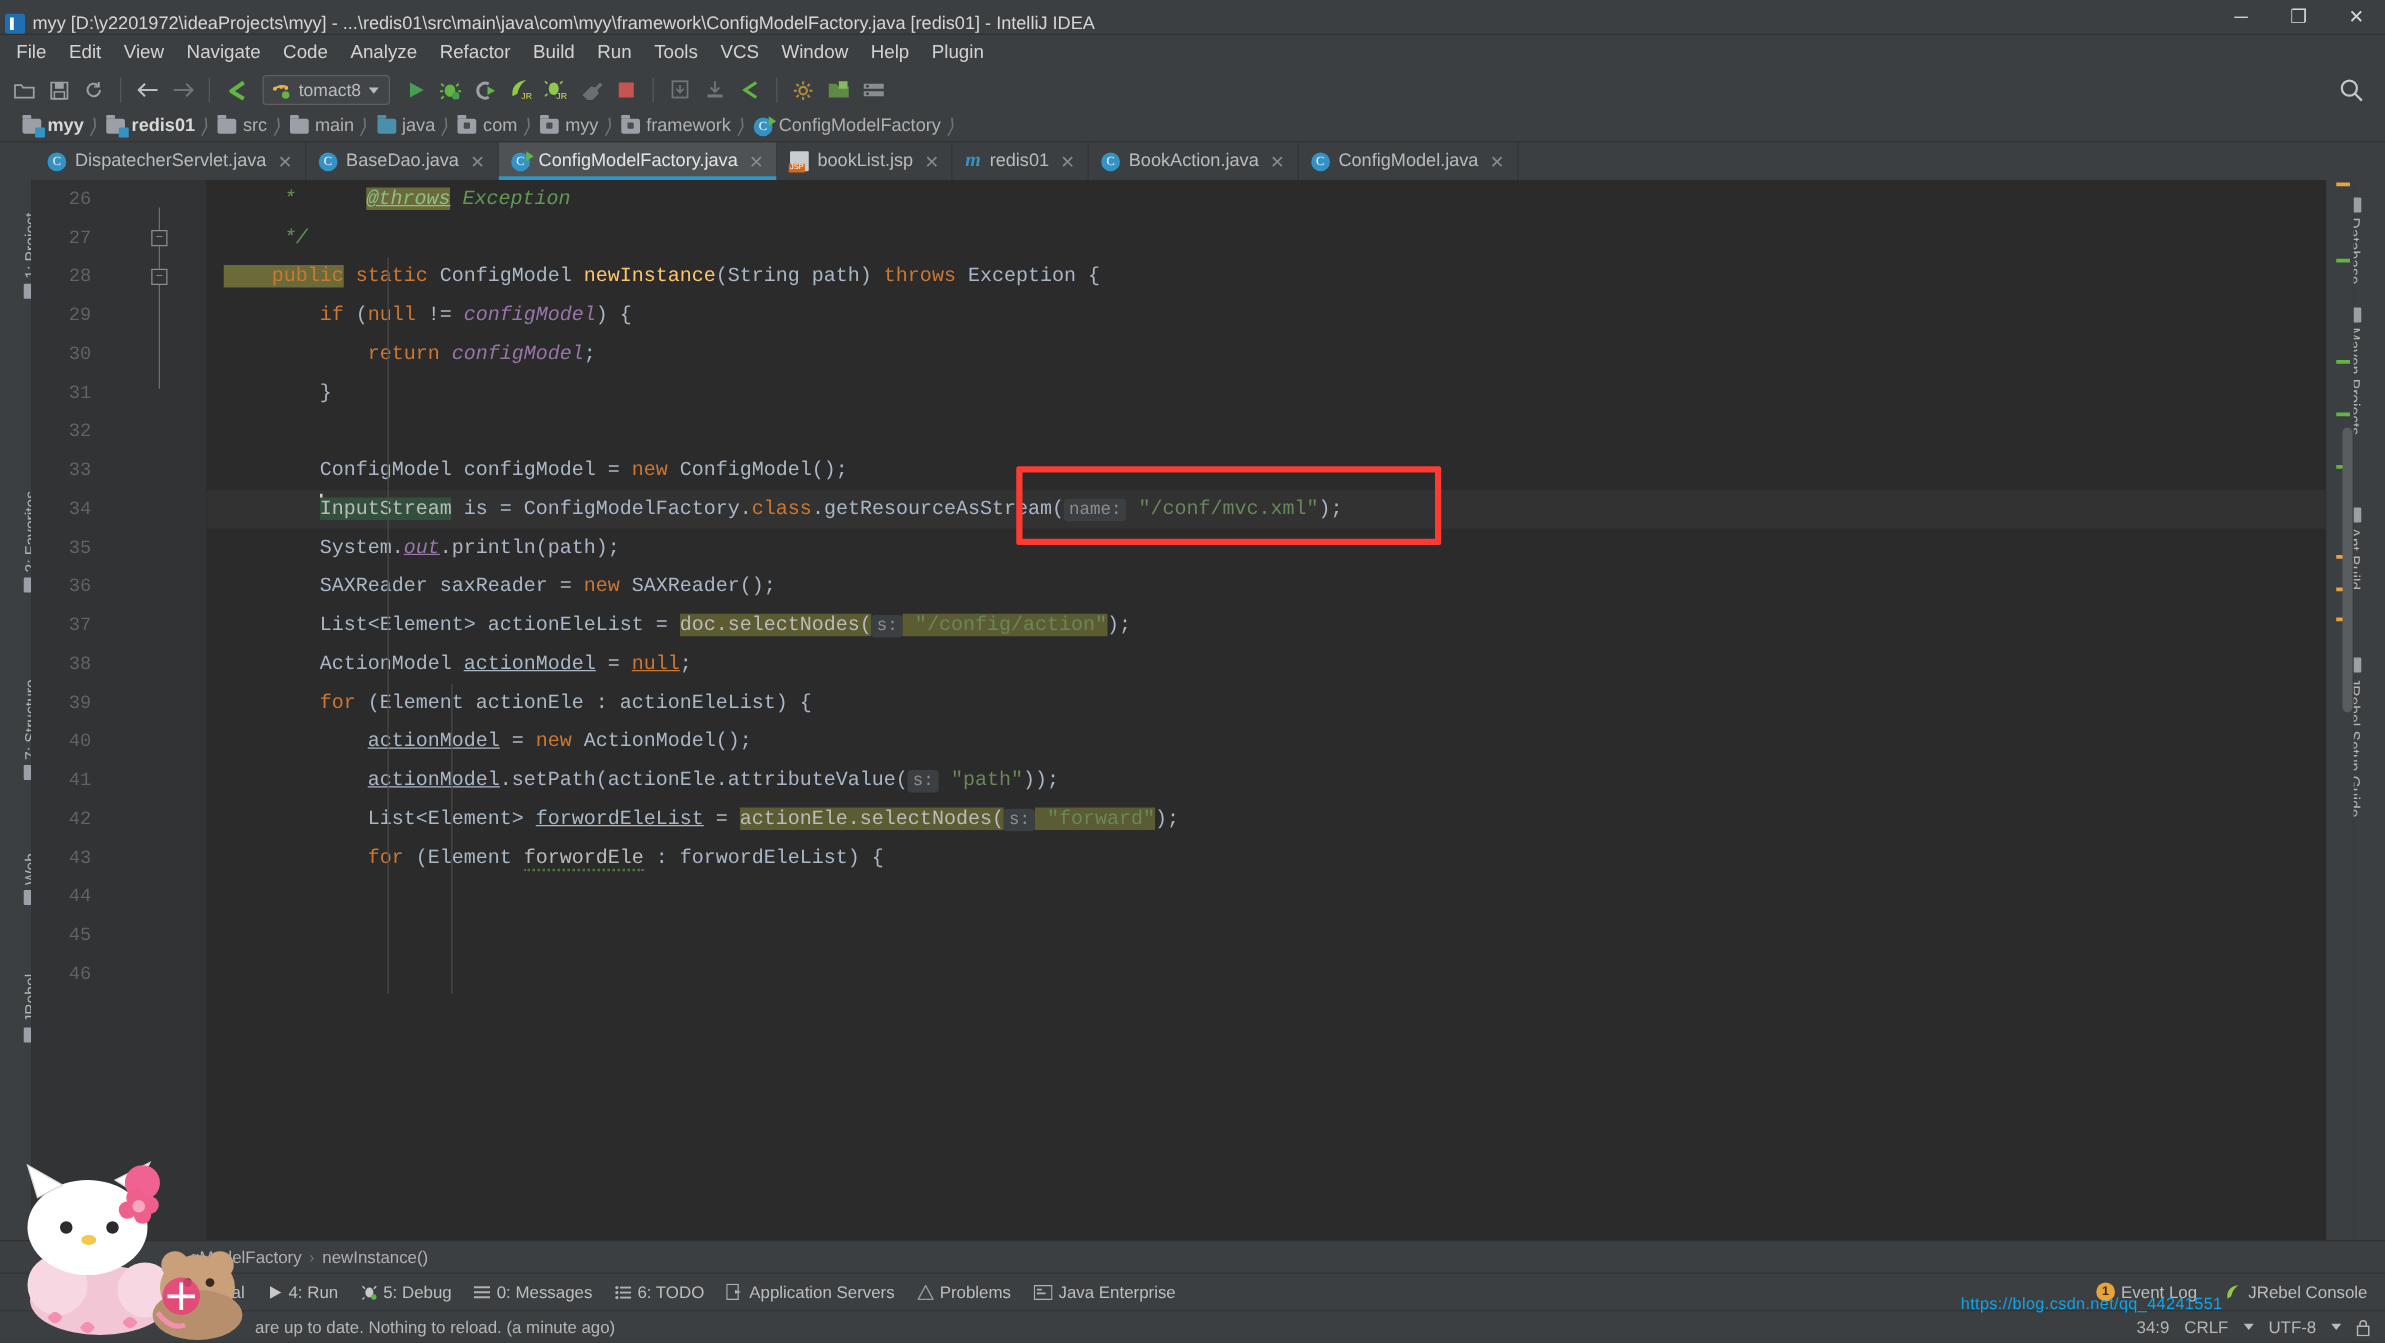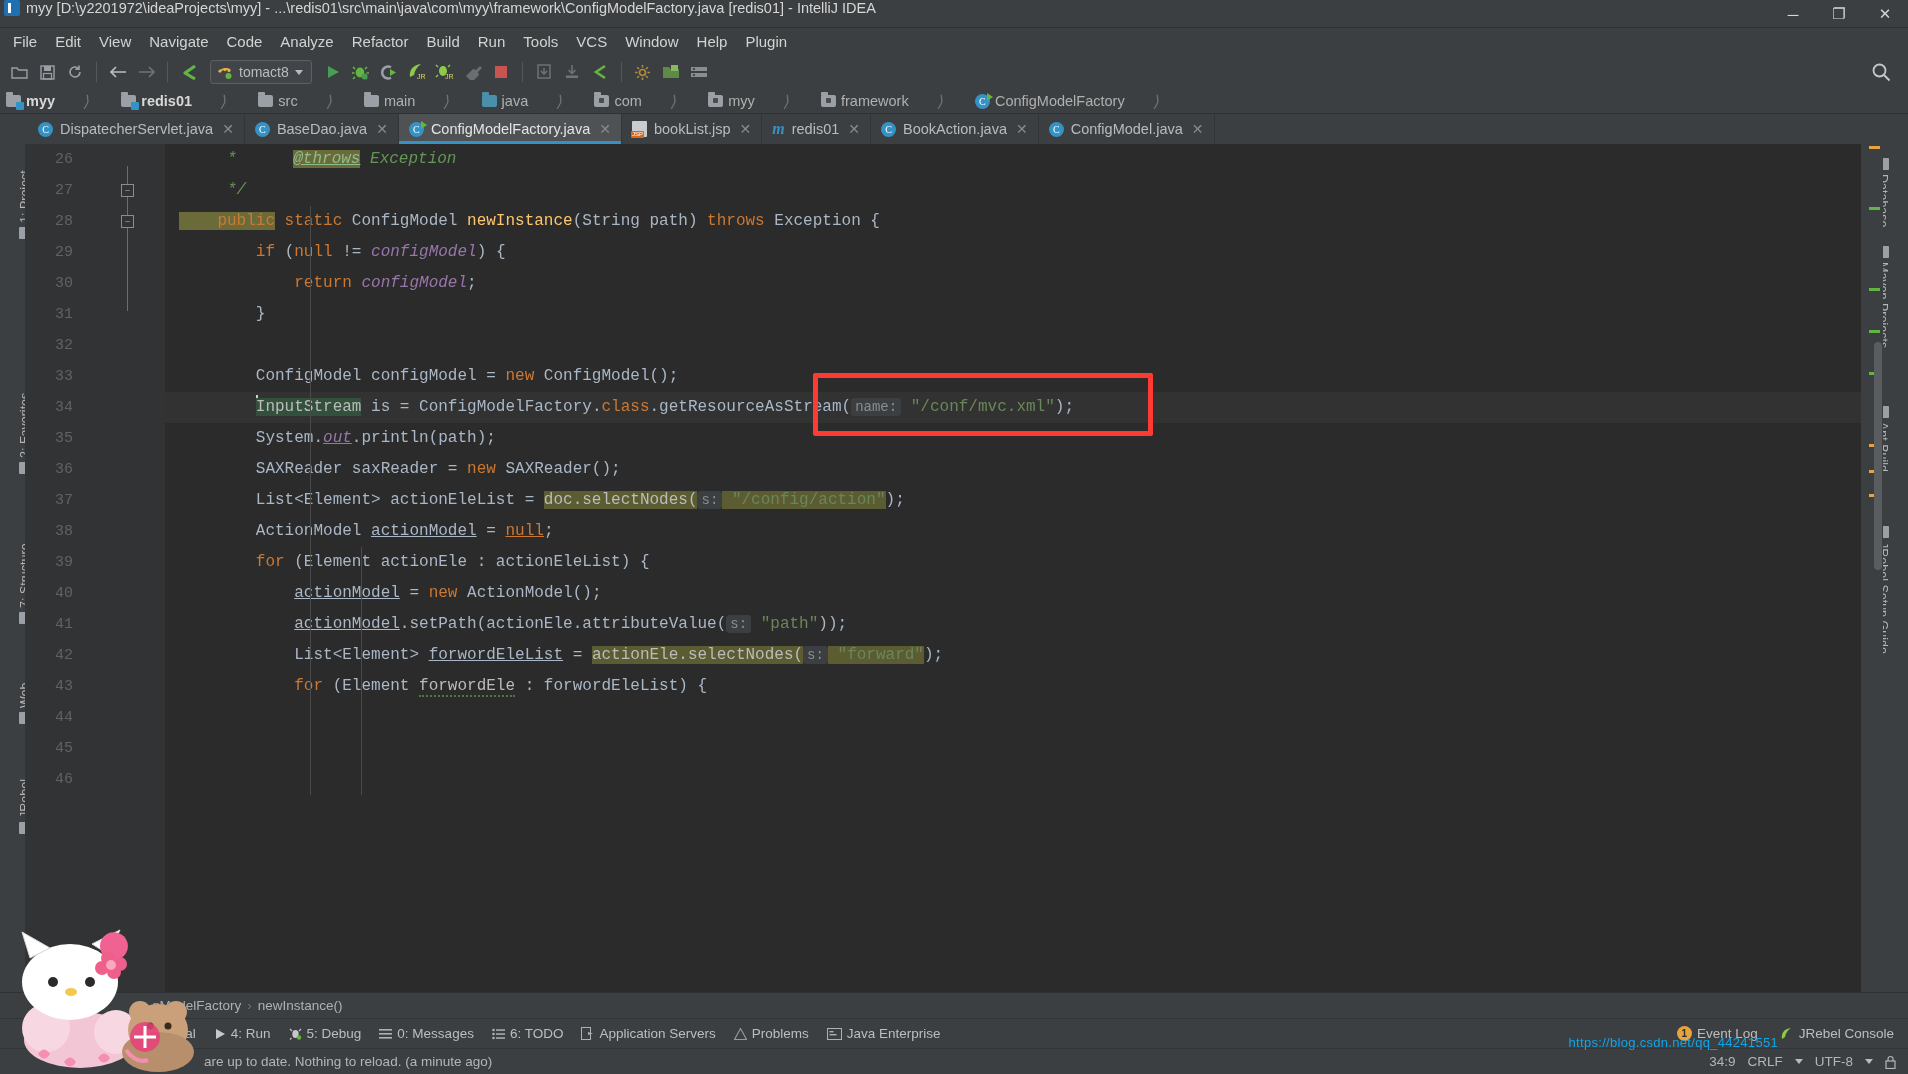--- a/index.html
+++ b/index.html
@@ -7,21 +7,21 @@
     width: 1908px; height: 1074px;
     background: #3c3f41;
     font-family: "Liberation Sans", sans-serif;
     overflow: hidden;
     color: #bbbbbb;
   }
   .app { position: relative; width: 1908px; height: 1074px; display: flex; flex-direction: column; }
 
   
   .titlebar {
-    height: 20px; background: #3c3f41; display: flex; align-items: flex-start;
+    height: 20px; background: #3c3f41; display: flex; align-items: flex-end;
     flex: 0 0 28px; border-bottom: 1px solid #2f3133;
   }
   .title-ico {
     width: 16px; height: 16px; margin: 0 6px 0 4px; flex: 0 0 16px;
     background: #1f6fb3; border-radius: 2px; position: relative;
   }
   .title-ico::after {
     content: ""; position: absolute; left: 4px; top: 3px; width: 3px; height: 10px;
     background: #ffffff;
   }
@@ -57,21 +57,21 @@
     border: 1px solid #5e6060; border-radius: 3px; padding: 0 8px 0 5px;
     margin: 0 6px; background: #41454a;
   }
   .runcfg .cfgname { font-size: 14px; color: #bbbbbb; }
   .caret { width: 0; height: 0; border-left: 4px solid transparent; border-right: 4px solid transparent; border-top: 5px solid #bbbbbb; }
   .toolbar-right { margin-left: auto; display: flex; align-items: center; padding-right: 8px; }
 
   
   .crumbs {
     height: 25px; background: #3c3f41; display: flex; align-items: center;
-    flex: 0 0 25px; padding-left: 0; border-bottom: 1px solid #2f3133; gap: 24px;
+    flex: 0 0 25px; padding-left: 12px; border-bottom: 1px solid #2f3133;
   }
   .crumb {
     display: flex; align-items: center; gap: 5px; padding: 0 4px 0 6px;
     font-size: 14.5px; color: #b0b0b0; white-space: nowrap; height: 25px;
   }
   .crumb.bold { color: #d8d8d8; font-weight: bold; }
   .crumb-sep { color: #6f7274; font-size: 16px; padding: 0 1px; transform: skewX(-12deg); }
   .folder {
     width: 15px; height: 12px; background: #9aa0a6; border-radius: 1px 2px 2px 2px; position: relative; flex: 0 0 15px;
   }

